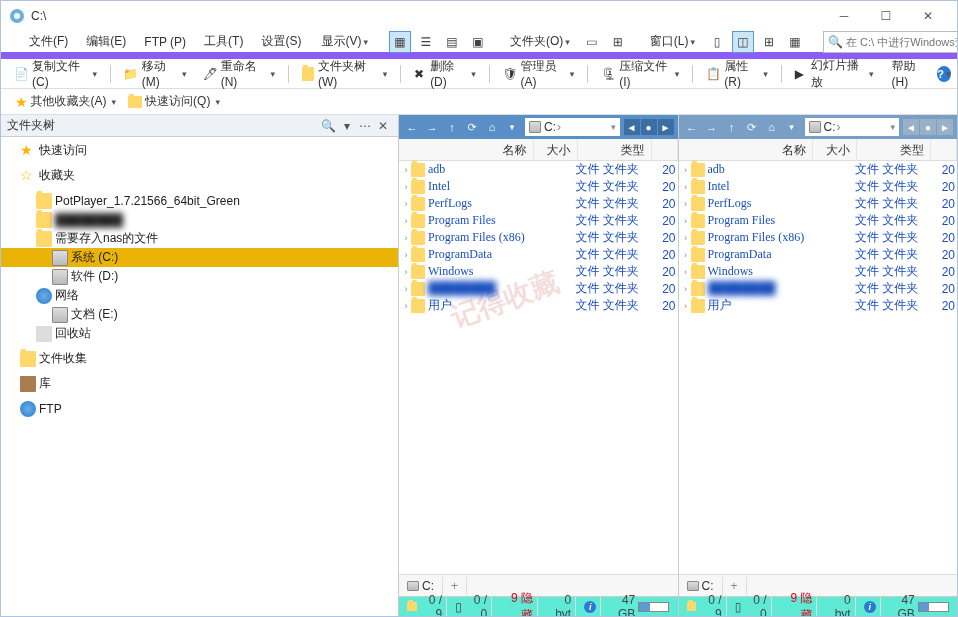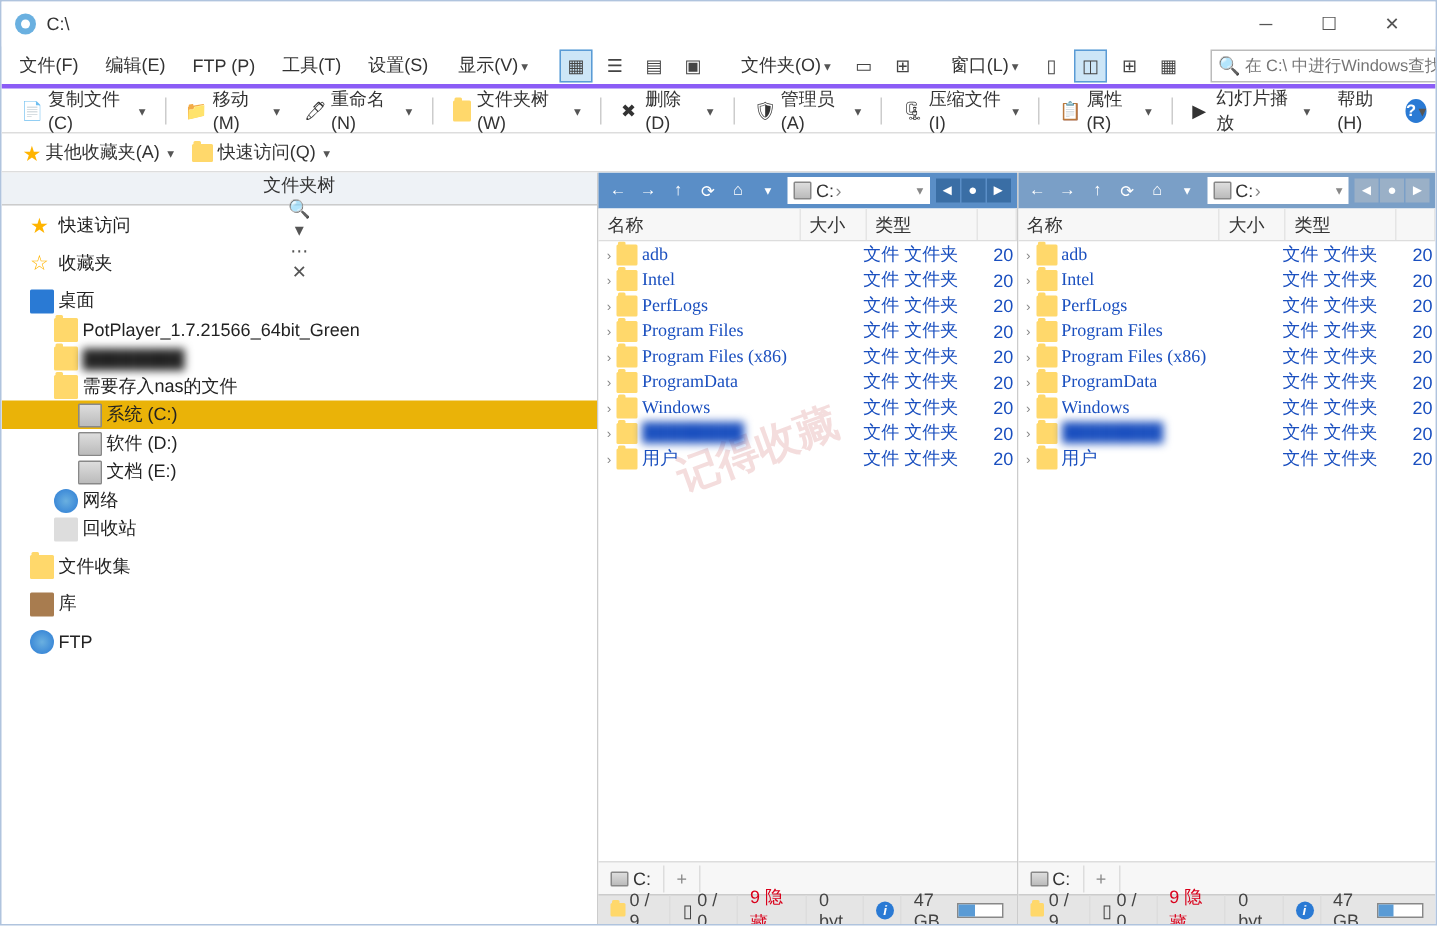--- a/index.html
+++ b/index.html
@@ -5,21 +5,21 @@
 * { margin: 0; padding: 0; box-sizing: border-box; font-family: "Microsoft YaHei", "Segoe UI", sans-serif; font-size: 12px; }
 body { background: #fff; width: 958px; height: 617px; overflow: hidden; display: flex; flex-direction: column; border: 1px solid #b0c4de; }
 
 
 .titlebar { height: 30px; display: flex; align-items: center; padding: 0 8px; background: #fff; }
 .titlebar .app-icon { width: 16px; height: 16px; margin-right: 6px; }
 .titlebar .title { flex: 1; color: #333; }
 .titlebar .win-btn { width: 42px; height: 26px; display: flex; align-items: center; justify-content: center; color: #555; }
 
 
-.menubar { height: 28px; display: flex; align-items: center; padding: 0 4px; border-bottom: 3px solid #8b5cf6; gap: 2px; }
+.menubar { height: 28px; display: flex; align-items: center; padding: 0 20px; border-bottom: 7px solid #8b5cf6; gap: 2px; }
 .menu-item { padding: 3px 8px; color: #333; cursor: default; white-space: nowrap; }
 .menubar .spacer { flex: 1; }
 .tb-btn { height: 22px; min-width: 22px; padding: 0 4px; display: inline-flex; align-items: center; justify-content: center; border: 1px solid transparent; margin: 0 1px; color: #444; cursor: default; }
 .tb-btn.active { background: #cde6f7; border-color: #5a9bd5; }
 .tb-sep { width: 1px; height: 18px; background: #ccc; margin: 0 4px; }
 .tb-drop::after { content: "▾"; font-size: 9px; margin-left: 2px; color: #555; }
 .search-box { display: flex; align-items: center; border: 1px solid #bbb; height: 22px; padding: 0 4px; width: 180px; margin-left: 4px; }
 .search-box input { border: none; outline: none; flex: 1; font-size: 11px; color: #888; background: transparent; }
 
 
@@ -31,21 +31,21 @@
 
 .favbar { height: 26px; display: flex; align-items: center; padding: 0 8px; border-bottom: 1px solid #ddd; }
 .favbar .hint { color: #888; font-style: italic; flex: 1; }
 .fav-btn { display: inline-flex; align-items: center; gap: 3px; padding: 2px 6px; color: #333; }
 
 
 .main { flex: 1; display: flex; overflow: hidden; }
 
 
 .treepanel { width: 398px; display: flex; flex-direction: column; border-right: 1px solid #ccc; }
-.treeheader { height: 22px; background: #eef2f6; border-bottom: 1px solid #ccc; display: flex; align-items: center; padding: 0 6px; flex-direction: column; }
+.treeheader { height: 22px; background: #eef2f6; border-bottom: 1px solid #ccc; display: flex; align-items: center; padding: 0 6px; }
 .treeheader .lbl { flex: 1; color: #333; }
 .treeheader .hbtn { width: 18px; text-align: center; color: #555; cursor: default; }
 .tree { flex: 1; overflow: auto; padding: 4px 0; }
 .tnode { display: flex; align-items: center; height: 19px; padding: 0 4px; cursor: default; }
 .tnode.sel { background: #eab308; }
 .tnode .exp { width: 12px; text-align: center; color: #888; font-size: 10px; }
 .tnode .tico { width: 16px; height: 16px; margin: 0 3px; display: inline-block; }
 .tnode .tlbl { color: #222; white-space: nowrap; }
 .blurred { filter: blur(3px); }
 
@@ -54,42 +54,42 @@
 .filepane:last-child { border-right: none; }
 .navbar { height: 24px; background: #5a8ec7; display: flex; align-items: center; padding: 0 4px; gap: 2px; }
 .nav-btn { width: 18px; height: 18px; display: inline-flex; align-items: center; justify-content: center; color: #fff; font-size: 11px; cursor: default; }
 .addr { flex: 1; height: 18px; background: #fff; display: flex; align-items: center; padding: 0 4px; font-size: 11px; color: #333; margin: 0 2px; }
 .addr .crumb { display: inline-flex; align-items: center; }
 .addr .sep { margin: 0 1px; color: #888; }
 .nav-end { display: flex; gap: 1px; }
 .nav-end .nb { background: #3a6ea5; color: #fff; width: 16px; height: 16px; display: inline-flex; align-items: center; justify-content: center; font-size: 10px; }
 
 .listhdr { height: 22px; background: #f7f7f7; border-bottom: 1px solid #ddd; display: flex; }
-.listhdr .col { padding: 3px 6px; border-right: 1px solid #e5e5e5; color: #333; }
+.listhdr .col { padding: 3px 6px; border-right: 1px solid #e5e5e5; color: #333; text-align: right; }
 .col-name { flex: 1; min-width: 0; }
 .col-size { width: 44px; }
 .col-type { width: 74px; }
 .col-date { width: 26px; }
 
 .filelist { flex: 1; overflow: auto; background: #fff; position: relative; }
 .frow { display: flex; align-items: center; height: 17px; padding: 0 2px; }
 .frow .fexp { width: 10px; color: #888; font-size: 9px; text-align: center; }
 .frow .fico { width: 14px; height: 14px; margin-right: 3px; }
 .frow .fname { flex: 1; color: #1a4fbf; white-space: nowrap; overflow: hidden; text-overflow: ellipsis; font-family: Liberation Serif, serif; }
 .frow .fsize { width: 44px; color: #333; }
 .frow .ftype { width: 74px; color: #1a4fbf; }
 .frow .fdate { width: 26px; color: #1a4fbf; text-align: right; }
 
 
 .drivebar { height: 22px; border-top: 1px solid #ddd; display: flex; align-items: center; background: #f7f7f7; }
 .drivetab { padding: 2px 8px; border-right: 1px solid #ddd; display: inline-flex; align-items: center; gap: 3px; color: #333; }
 .drivetab.add { color: #888; }
 
 
-.statusbar { height: 20px; border-top: 1px solid #ccc; display: flex; align-items: center; background: #e5e5e5; font-size: 11px; padding: 0 4px; gap: 4px; }
+.statusbar { height: 20px; border-top: 1px solid #ccc; display: flex; align-items: center; background: #5eead4; font-size: 11px; padding: 0 4px; gap: 4px; text-align: right; }
 .stat-seg { display: inline-flex; align-items: center; gap: 3px; color: #444; padding: 0 4px; border-right: 1px solid #ddd; height: 100%; }
 .stat-seg:last-child { border-right: none; }
 .hidden-red { color: #d9001b; }
 .info-i { width: 12px; height: 12px; border-radius: 50%; background: #2a7ad4; color: #fff; font-size: 9px; display: inline-flex; align-items: center; justify-content: center; font-style: italic; font-weight: bold; }
 .gauge { width: 40px; height: 10px; border: 1px solid #888; background: #fff; position: relative; }
 .gauge .fill { position: absolute; left: 0; top: 0; bottom: 0; width: 35%; background: #5a9bd5; }
 
 
 .wm { position: absolute; left: 50px; top: 120px; transform: rotate(-20deg); font-size: 28px; color: rgba(210,120,120,0.25); font-weight: bold; pointer-events: none; }
 
@@ -230,25 +230,20 @@
           <span class="tico ico-star">★</span>
           <span class="tlbl">快速访问</span>
         </div>
       <div style="height:6px"></div>
       <div class="tnode">
           <span class="exp"></span>
           <span class="tico ico-star-o">☆</span>
           <span class="tlbl">收藏夹</span>
         </div>
       <div style="height:6px"></div>
-      <div class="tnode">
-          <span class="exp"></span>
-          <span class="tico ico-desk"></span>
-          <span class="tlbl">桌面</span>
-        </div>
       <div class="tnode" style="padding-left:20px">
           <span class="exp"></span>
           <span class="tico ico-folder"></span>
           <span class="tlbl">PotPlayer_1.7.21566_64bit_Green</span>
         </div>
       <div class="tnode" style="padding-left:20px">
           <span class="exp"></span>
           <span class="tico ico-folder"></span>
           <span class="tlbl blurred">████████</span>
         </div>
@@ -260,29 +255,29 @@
       <div class="tnode sel" style="padding-left:36px">
           <span class="exp"></span>
           <span class="tico ico-drive"></span>
           <span class="tlbl">系统 (C:)</span>
         </div>
       <div class="tnode" style="padding-left:36px">
           <span class="exp"></span>
           <span class="tico ico-drive"></span>
           <span class="tlbl">软件 (D:)</span>
         </div>
+      <div class="tnode" style="padding-left:20px">
+          <span class="exp"></span>
+          <span class="tico ico-globe"></span>
+          <span class="tlbl">网络</span>
+        </div>
       <div class="tnode" style="padding-left:36px">
           <span class="exp"></span>
           <span class="tico ico-drive"></span>
           <span class="tlbl">文档 (E:)</span>
-        </div>
-      <div class="tnode" style="padding-left:20px">
-          <span class="exp"></span>
-          <span class="tico ico-globe"></span>
-          <span class="tlbl">网络</span>
         </div>
       <div class="tnode" style="padding-left:20px">
           <span class="exp"></span>
           <span class="tico ico-bin"></span>
           <span class="tlbl">回收站</span>
         </div>
       <div style="height:6px"></div>
       <div class="tnode">
           <span class="exp"></span>
           <span class="tico ico-folder"></span>

